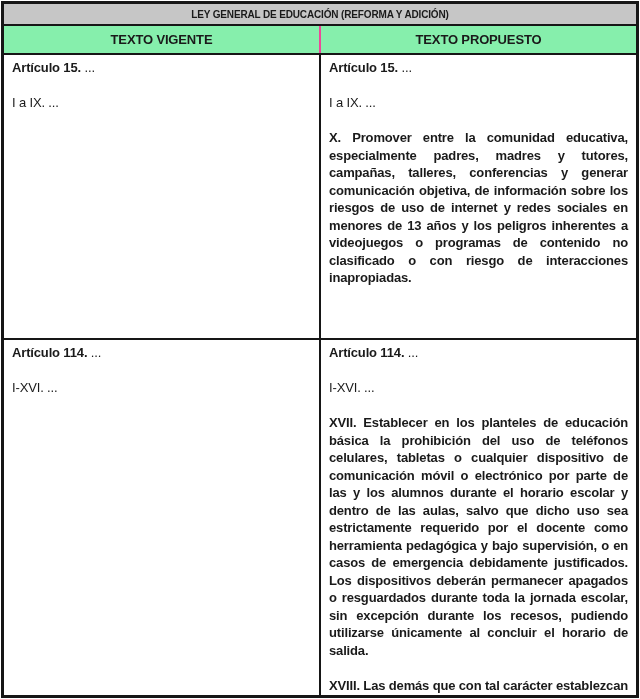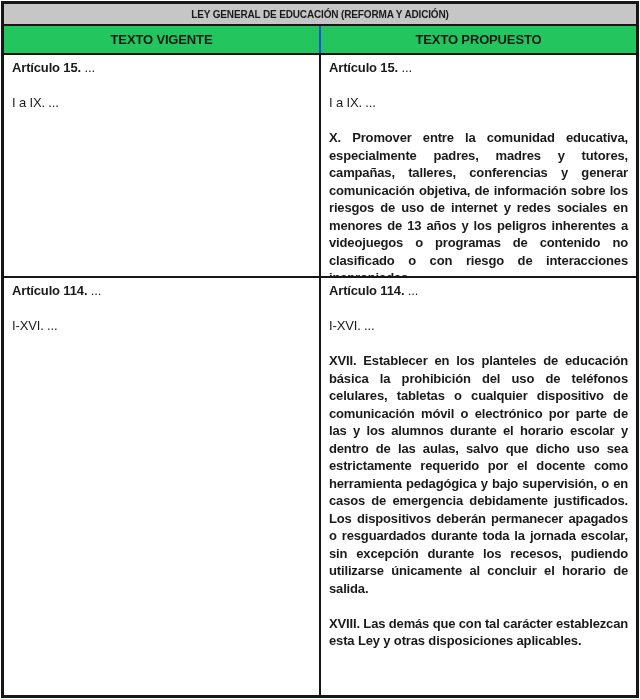--- a/index.html
+++ b/index.html
@@ -16,34 +16,34 @@
     background: #c6c6c6;
     border-bottom: 2px solid #161616;
     text-align: center;
     font-weight: bold;
     font-size: 10px;
     padding: 5px 4px 4px 4px;
     flex: 0 0 auto;
   }
   .head-row {
     display: flex;
-    background: #22c55e;
+    background: #86efac;
     border-bottom: 2px solid #161616;
     flex: 0 0 auto;
   }
   .head-cell {
     flex: 1 1 0;
     text-align: center;
     font-weight: bold;
     font-size: 13px;
     padding: 6px 4px;
   }
-  .head-cell.right { border-left: 2px solid #1d4ed8; }
+  .head-cell.right { border-left: 2px solid #ec4899; }
   .body-row { display: flex; min-height: 0; }
-  .row-a { height: 223px; border-bottom: 2px solid #161616; flex: 0 0 auto; }
+  .row-a { height: 285px; border-bottom: 2px solid #161616; flex: 0 0 auto; }
   .row-b { flex: 1 1 auto; }
   .cell {
     flex: 1 1 0;
     padding: 4px 8px 5px 8px;
     font-size: 13px;
     line-height: 17.5px;
     display: flex;
     flex-direction: column;
     overflow: hidden;
     text-align: justify;

